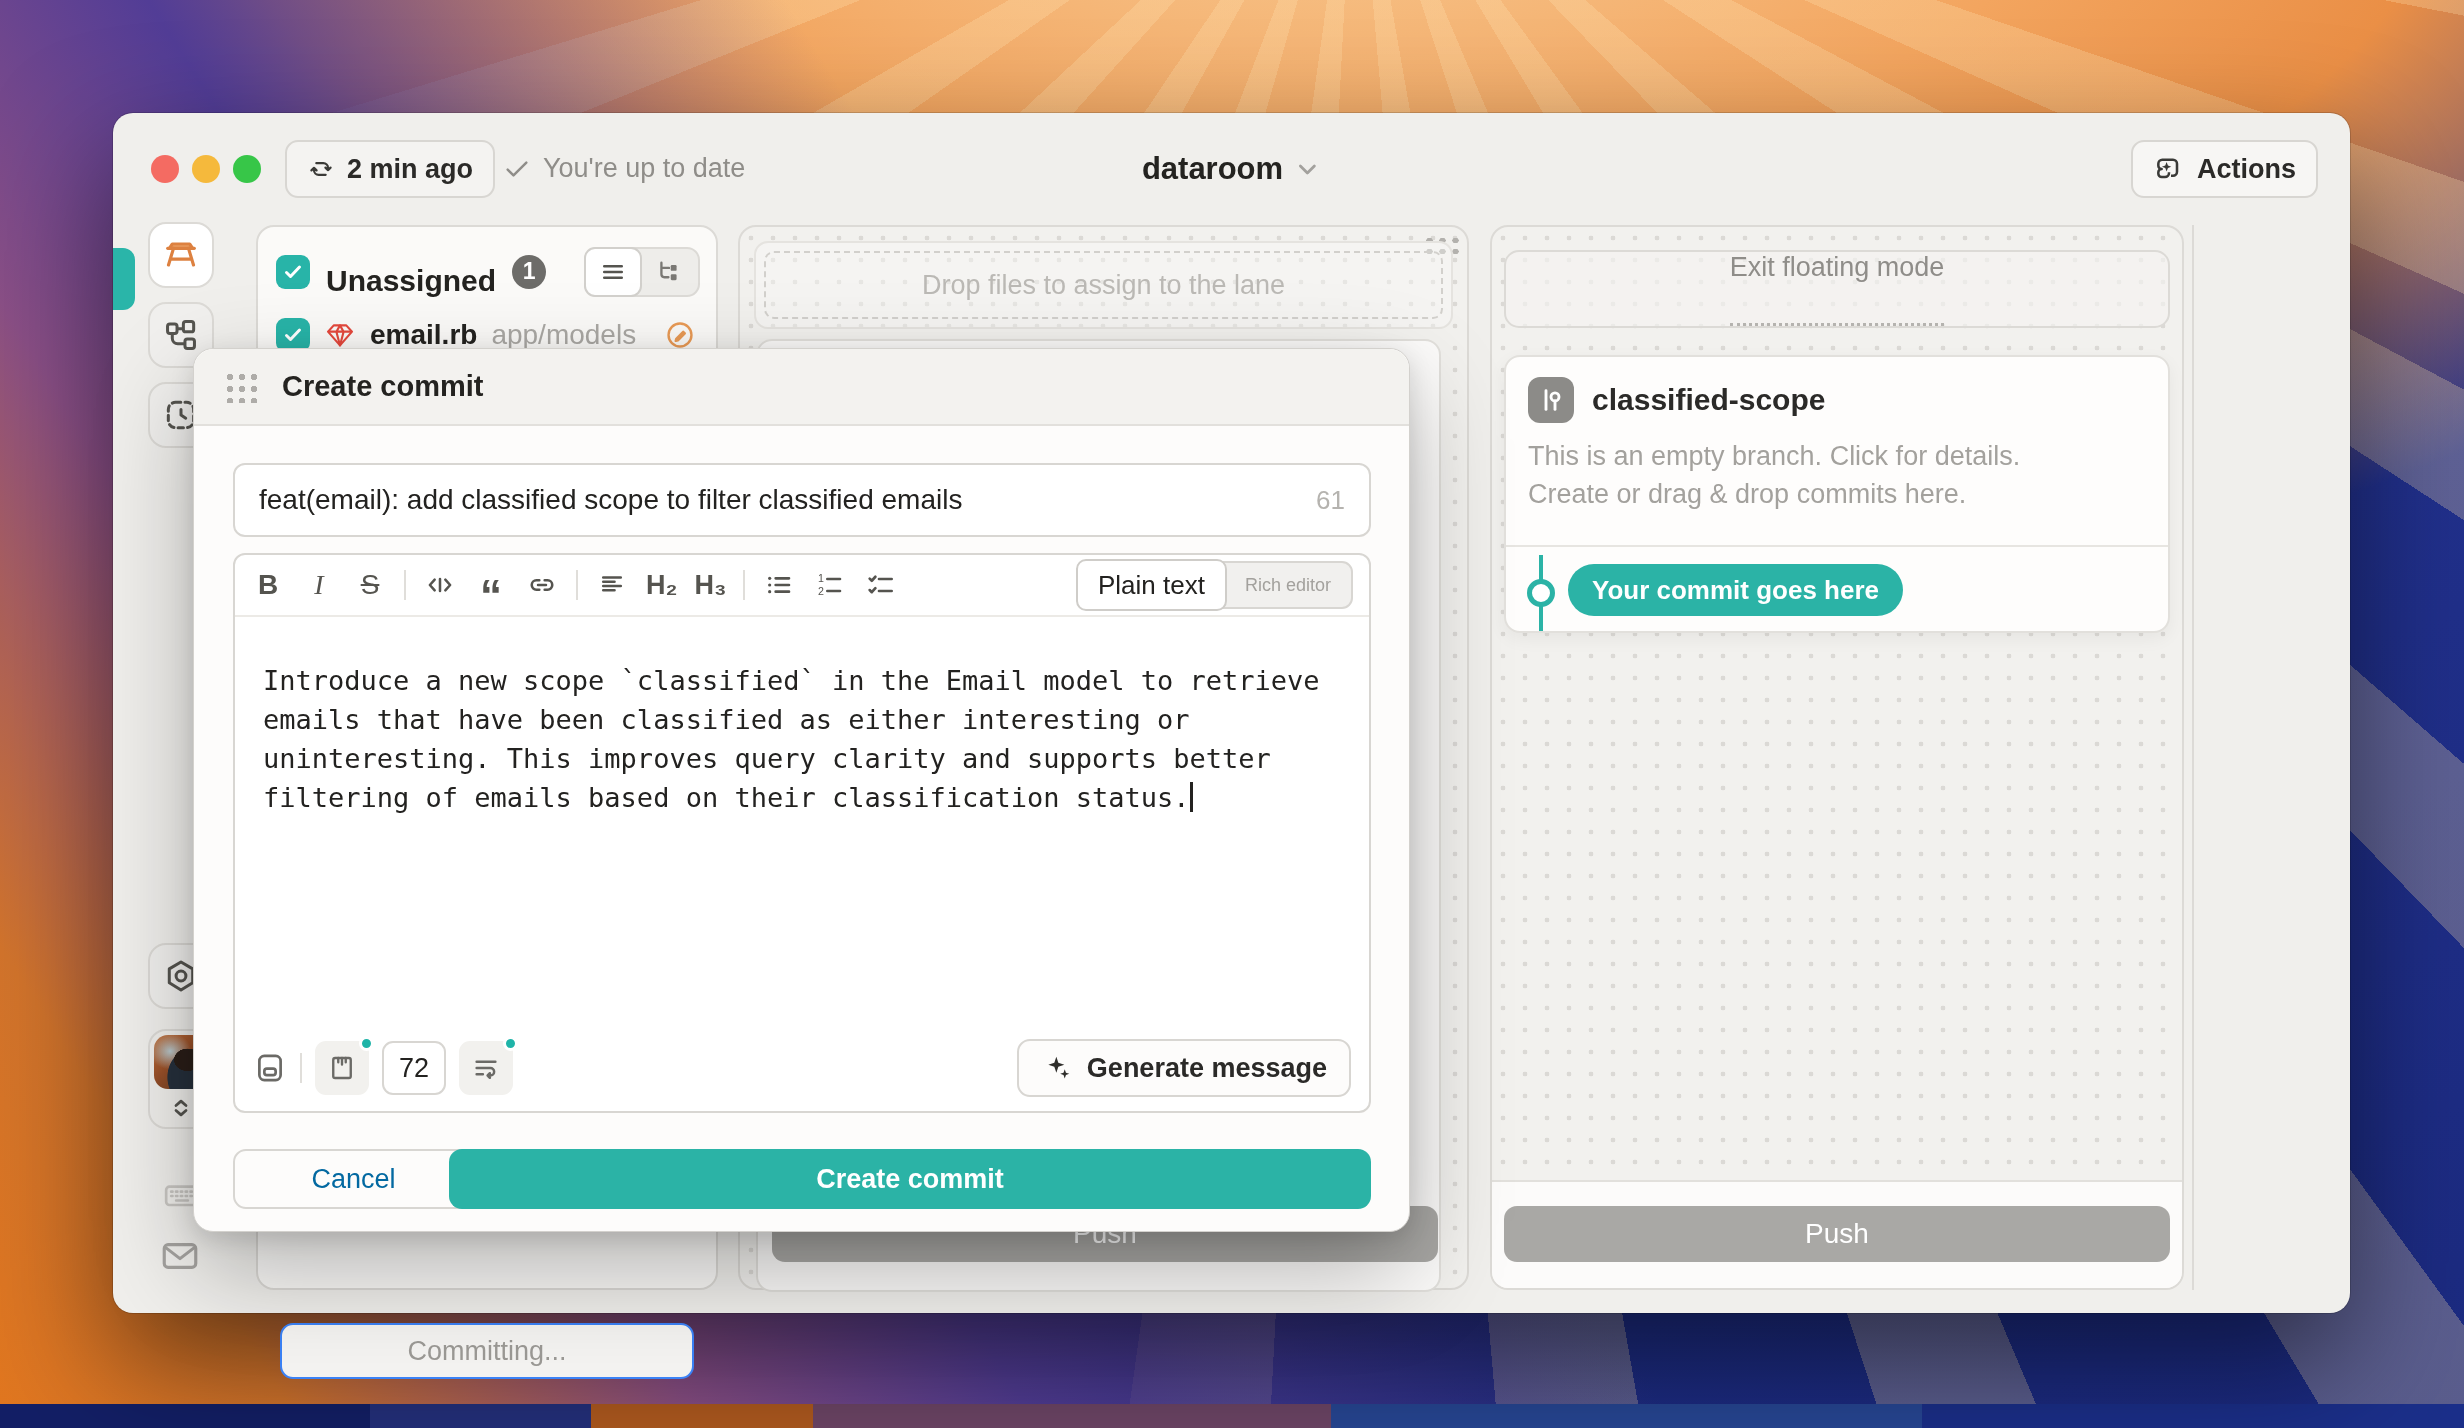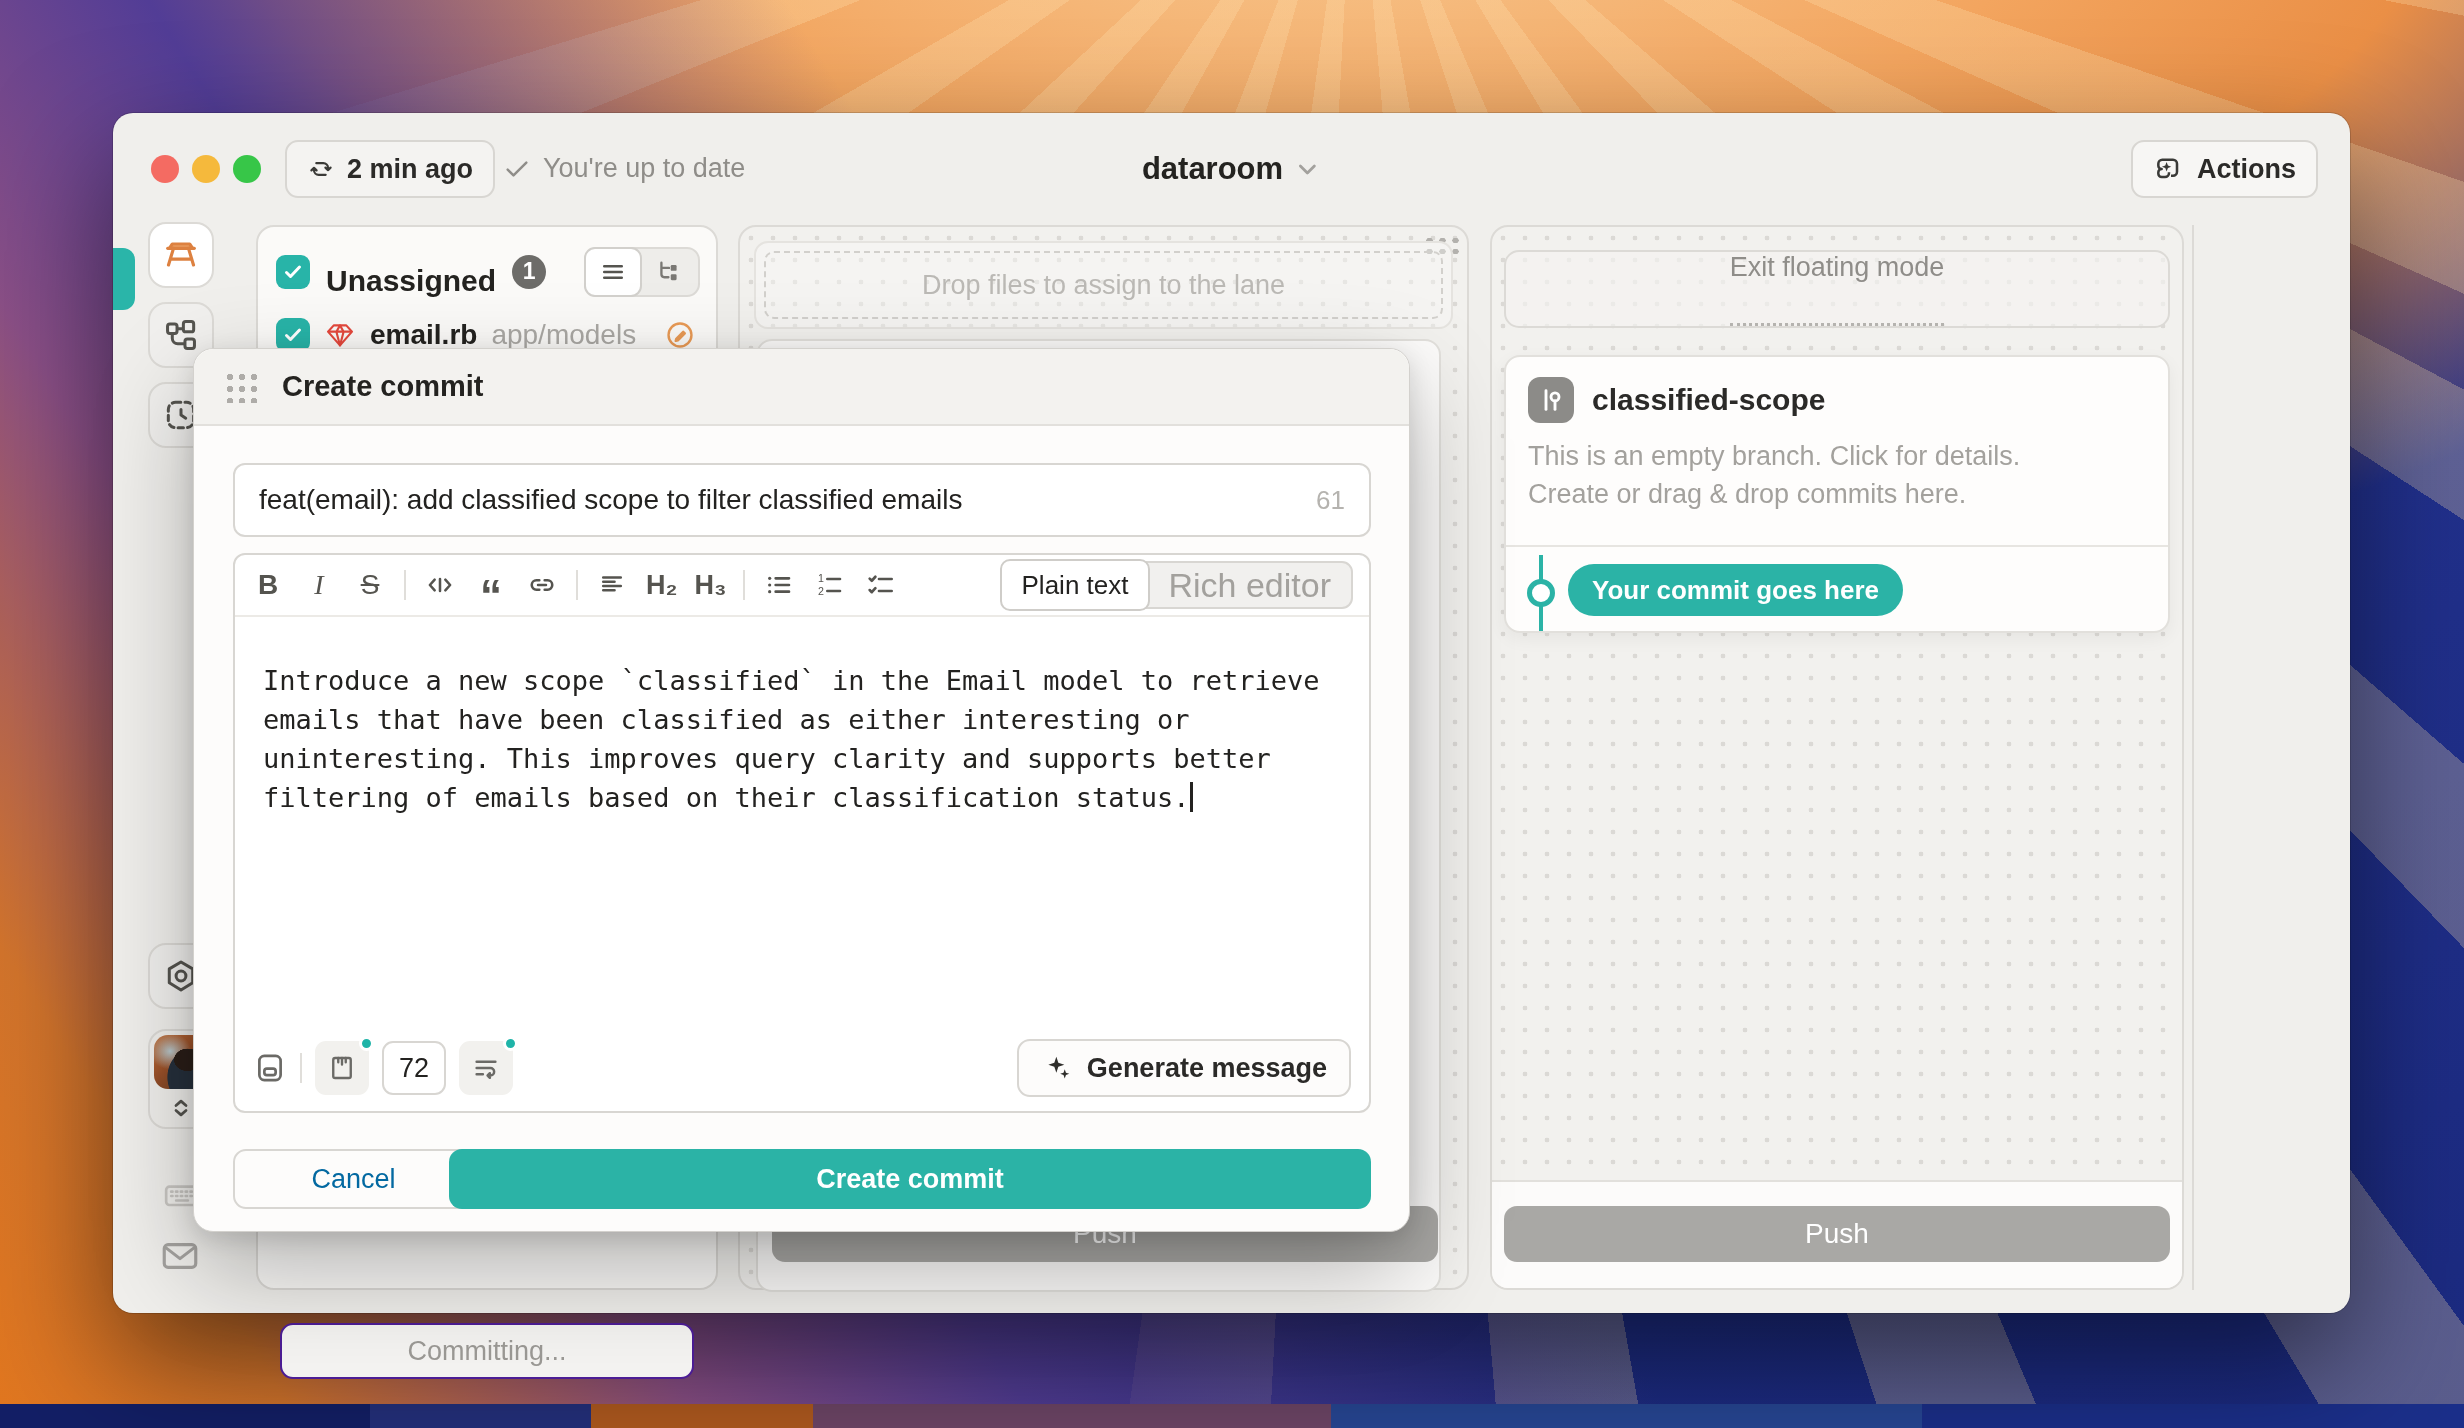--- a/index.html
+++ b/index.html
@@ -67,21 +67,21 @@
   .drop-zone { left:14px; right:14px; top:14px; height:88px; border:2px solid #e5e3df; border-radius:14px;
     background:rgba(250,249,247,.4); padding:8px; }
   .drop-dash { width:100%; height:100%; border:2px dashed #d2d0cc; border-radius:10px;
     display:flex; align-items:center; justify-content:center; color:#bbb9b5; font-size:27px; }
   .drag-dots { width:36px; height:22px;
     background-image:radial-gradient(#b3b1ad 3px, rgba(0,0,0,0) 3.4px); background-size:13px 11px; }
   .ghost-card { left:16px; right:26px; top:112px; height:953px; background:#fcfbfa;
     border:2px solid #e2e0dc; border-radius:16px; }
   .push-btn { height:56px; border-radius:13px; background:#a9a8a5; color:#fff; font-size:28px;
     display:flex; align-items:center; justify-content:center; }
-  .committing-btn { left:22px; right:22px; top:1096px; height:56px; background:#f4f3f1; border:2px solid #4c1d95;
+  .committing-btn { left:22px; right:22px; top:1096px; height:56px; background:#f4f3f1; border:2px solid #3b82f6;
     border-radius:13px; color:#9b9995; font-size:27px; display:flex; align-items:center; justify-content:center; }
 
   .exit-btn { left:12px; right:12px; top:23px; height:78px; border:2px solid #dcdad6; border-radius:15px;
     background:rgba(244,243,241,.65); display:flex; justify-content:center; }
   .exit-btn span { color:#8f8d89; font-size:27px; border-bottom:3px dotted #b5b3af; padding-bottom:3px; }
 
   .branch-card { left:12px; right:12px; top:128px; height:278px; background:#fefdfc; border:2px solid #e2e0dc;
     border-radius:16px; box-shadow:0 6px 18px rgba(0,0,0,.05); }
   .branch-head { display:flex; align-items:center; gap:18px; padding:20px 22px 0; }
   .branch-badge { width:46px; height:46px; border-radius:12px; background:#8c8b88;
@@ -110,21 +110,21 @@
   .title-input .count { margin-left:auto; font-size:26px; color:#b5b3af; }
 
   .editor { left:39px; right:38px; top:204px; height:560px; border:2px solid #d8d6d2; border-radius:12px; background:#fff; }
   .ed-toolbar { display:flex; align-items:center; height:62px; padding:0 16px; gap:17px; border-bottom:2px solid #eceae6; color:#55544f; }
   .tb-div { width:2px; height:30px; background:#e0deda; }
   .tb-ic { display:flex; align-items:center; justify-content:center; width:34px; height:34px; }
   .tb-txt { font-size:27px; font-weight:600; color:#55544f; }
   .toggle { margin-left:auto; display:flex; align-items:center; background:#f1f0ee; border:2px solid #d8d6d2; border-radius:11px; height:48px; }
   .toggle .on { background:#fff; border:2px solid #cfcdc9; border-radius:10px; height:52px; margin:-2px;
     display:flex; align-items:center; padding:0 20px; font-size:26px; color:#232220; }
-  .toggle .off { padding:0 20px; font-size:34px; color:#a3a19d; }
+  .toggle .off { padding:0 20px; font-size:18px; color:#a3a19d; }
 
   .msg { padding:44px 28px; font-family:"DejaVu Sans Mono", monospace; font-size:27px; line-height:39px;
     color:#232220; white-space:pre-wrap; }
   .caret { display:inline-block; width:3px; height:30px; background:#232220; vertical-align:-5px; }
 
   .ed-bottom { position:absolute; left:0; right:0; bottom:0; height:86px; display:flex; align-items:center;
     padding:0 18px; gap:13px; color:#6b6a66; }
   .chip { position:relative; width:54px; height:54px; background:#f2f1ee; border-radius:11px;
     display:flex; align-items:center; justify-content:center; }
   .chip .dot { position:absolute; top:-5px; right:-5px; width:15px; height:15px; border-radius:50%;

